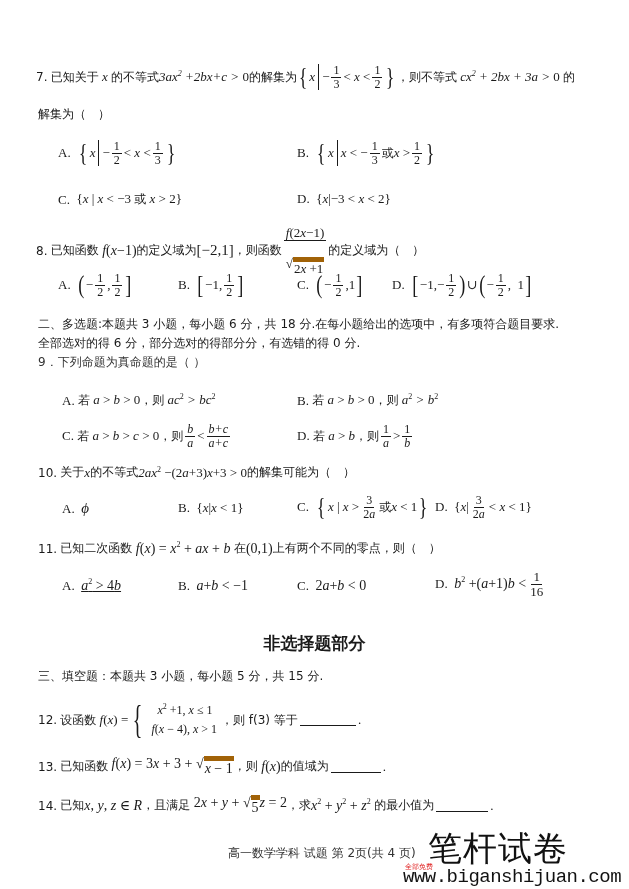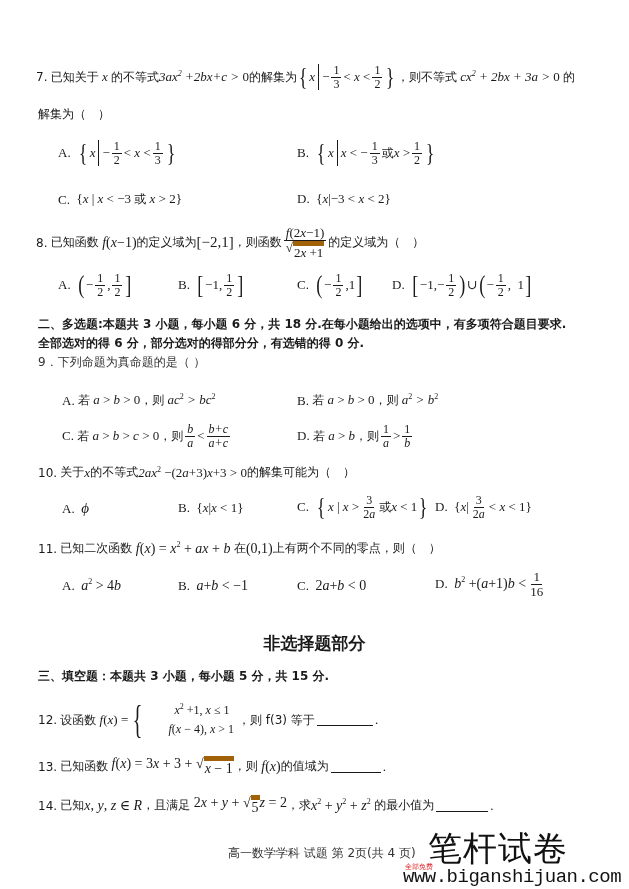--- a/index.html
+++ b/index.html
@@ -7,26 +7,26 @@
   body { position: relative; font-family: "Liberation Serif", "DejaVu Serif", serif; color: #1a1a1a; font-size: 13px; }
   .line { position: absolute; white-space: nowrap; display: flex; align-items: center; }
   .m { font-family: "Liberation Serif", "DejaVu Serif", serif; font-style: italic; }
   .n { font-style: normal; }
   .frac { display: inline-flex; flex-direction: column; align-items: center; vertical-align: middle; margin: 0 2px; font-size: 12px; line-height: 1.05; }
   .frac .num { padding: 0 2px; border-bottom: 1px solid #1a1a1a; }
   .frac .den { padding: 0 2px; }
   .big { font-size: 26px; font-weight: normal; line-height: 1; font-style: normal; transform: scaleX(0.7); display: inline-block; }
   .bar { display: inline-block; width: 1px; height: 26px; background: #1a1a1a; margin: 0 3px; vertical-align: middle; }
   .opt { position: absolute; white-space: nowrap; display: flex; align-items: center; }
-  .bold { font-weight: bold; }
+  .bold { font-weight: normal; }
   .blank { display: inline-block; width: 56px; border-bottom: 1px solid #1a1a1a; height: 12px; margin: 0 2px; }
   .sqrt { display: inline-flex; align-items: flex-start; }
   .sqrt .rad { border-top: 5px solid #a16207; padding: 0 1px; }
   sup { font-size: 8px; vertical-align: super; line-height: 0; }
-  .piece { display: inline-flex; flex-direction: column; font-size: 12px; line-height: 1.55; margin-left: 21px; }
+  .piece { display: inline-flex; flex-direction: column; font-size: 12px; line-height: 1.55; margin-left: 4px; }
   .section-title { position: absolute; left: 0; width: 629px; text-align: center; font-size: 17px; font-weight: bold; font-family: "DejaVu Sans", sans-serif; }
   .footer { position: absolute; left: 228px; top: 845px; font-size: 10px; color: #333; }
   .wm-big { position: absolute; left: 428px; top: 826px; font-size: 34px; font-family: "DejaVu Sans", sans-serif; color: #111; letter-spacing: 1px; }
   .wm-red { position: absolute; left: 405px; top: 862px; font-size: 7px; color: #e02020; font-weight: normal; font-family: "DejaVu Sans", sans-serif; }
   .wm-url { position: absolute; left: 403px; top: 866px; font-size: 19px; font-family: "Liberation Mono", "DejaVu Sans Mono", monospace; color: #111; letter-spacing: -0.5px; }
   .cjk { font-family: "DejaVu Sans", sans-serif; font-size: 12px; }
 </style>
 </head>
 <body>
 
@@ -111,21 +111,21 @@
   <span>{<span class="m">x</span>|−3 &lt; <span class="m">x</span> &lt; 2}</span>
 </div>
 
 <div class="line" style="left:36px; top:226px;">
   <span class="cjk">8.</span>&nbsp;
   <span class="cjk">已知函数</span>
   <span class="m" style="font-size:14px;">&nbsp;f<span class="n">(</span>x<span class="n">−1)</span></span>
   <span class="cjk">的定义域为</span>
   <span style="font-size:15px;">[−2,1]</span>
   <span class="cjk">，则函数</span>
-  <span class="frac" style="font-size:13px;">
+  <span class="frac" style="font-size:13px;gap:16px;">
     <span class="num m">f<span class="n">(2</span>x<span class="n">−1)</span></span>
     <span class="den"><span class="sqrt">
           <span>√</span>
           <span class="rad"><span class="n">2</span><span class="m">x</span> +1</span>
         </span></span>
   </span>
   <span class="cjk">的定义域为（　）</span>
 </div>
 <div class="opt" style="left:58px; top:272px;">
   <span>A.</span>&nbsp;&nbsp;
@@ -227,21 +227,21 @@
 <div class="line" style="left:38px; top:540px;align-items:center;">
   <span class="cjk">11.</span>&nbsp;
   <span class="cjk">已知二次函数</span>
   <span style="font-size:14px;">&nbsp;<span class="m">f</span>(<span class="m">x</span>) = <span class="m">x<sup class="n">2</sup></span> + <span class="m">ax</span> + <span class="m">b</span>&nbsp;</span>
   <span class="cjk">在</span>
   <span style="font-size:14px;">(0,1)</span>
   <span class="cjk">上有两个不同的零点，则（　）</span>
 </div>
 <div class="opt" style="left:62px; top:578px;">
   <span>A.</span>&nbsp;&nbsp;
-  <span style="font-size:14px;"><span class="m">a<sup class="n">2</sup></span> &gt; 4<span class="m">b</span></span>
+  <span style="font-size:14px;text-decoration:underline;"><span class="m">a<sup class="n">2</sup></span> &gt; 4<span class="m">b</span></span>
 </div>
 <div class="opt" style="left:178px; top:578px;">
   <span>B.</span>&nbsp;&nbsp;
   <span style="font-size:14px;"><span class="m">a</span>+<span class="m">b</span> &lt; −1</span>
 </div>
 <div class="opt" style="left:297px; top:578px;">
   <span>C.</span>&nbsp;&nbsp;
   <span style="font-size:14px;">2<span class="m">a</span>+<span class="m">b</span> &lt; 0</span>
 </div>
 <div class="opt" style="left:435px; top:570px;">

